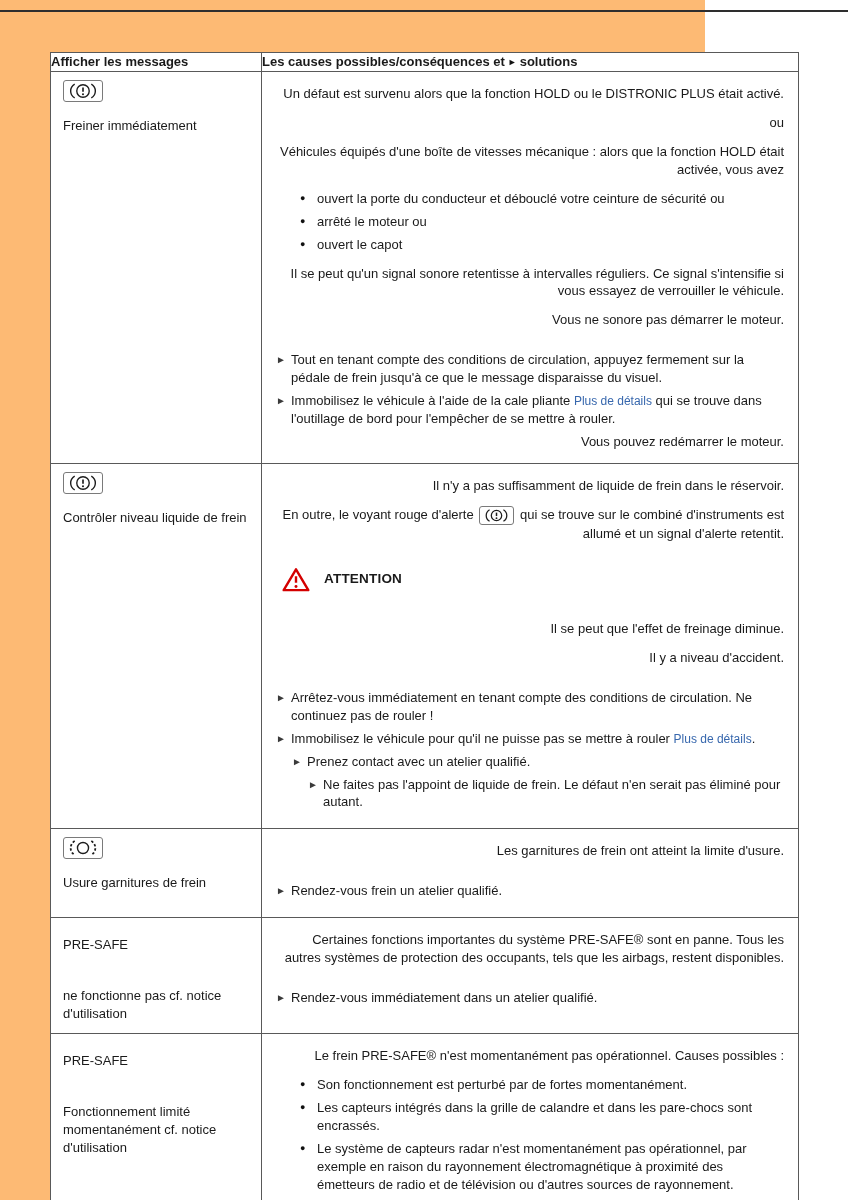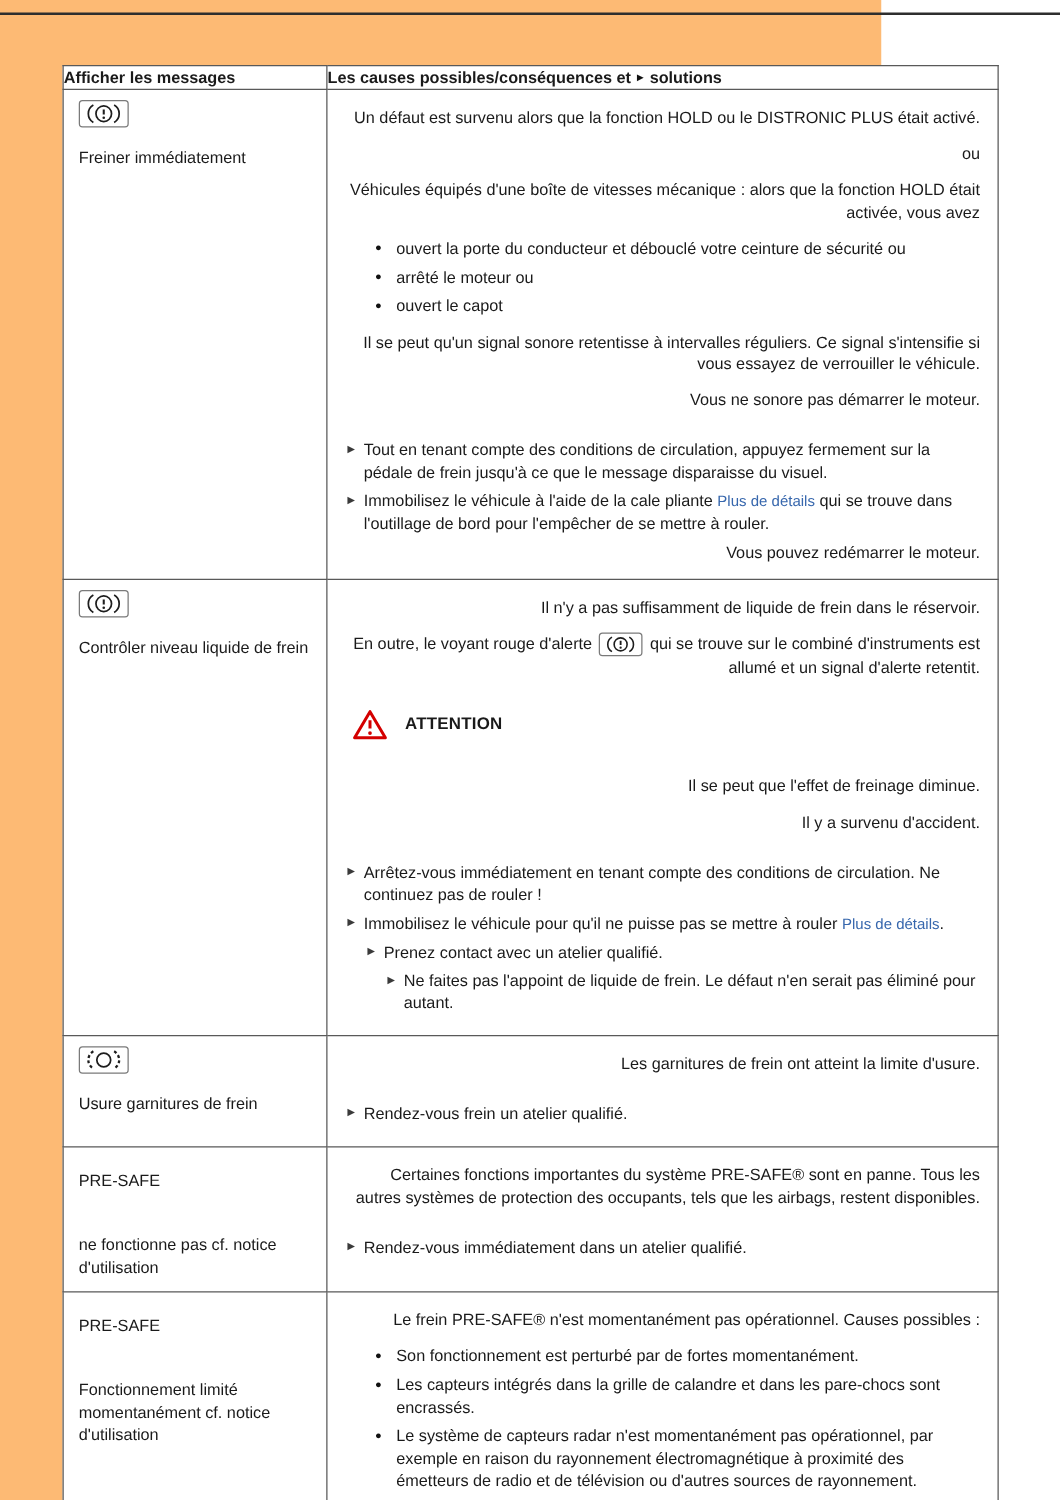--- a/index.html
+++ b/index.html
@@ -161,21 +161,21 @@
             <span>
               <svg viewBox="0 0 30 27" width="28" height="25">
                 <path d="M15 2.5 L28.3 25 L1.7 25 Z" fill="none" stroke="#d40000" stroke-width="2.6" stroke-linejoin="round"></path>
                 <line x1="15" y1="10" x2="15" y2="17" stroke="#d40000" stroke-width="2.6"></line>
                 <circle cx="15" cy="21" r="1.6" fill="#d40000"></circle>
               </svg>
             </span>
             <span class="warnlabel">ATTENTION</span>
           </div>
           <p class="para">Il se peut que l'effet de freinage diminue.</p>
-          <p class="para">Il y a survenu d'accident.</p>
+          <p class="para">Il y a niveau d'accident.</p>
           <div class="sol">
             <div class="ai">
               <span class="am">►</span>
               <span>Arrêtez-vous immédiatement en tenant compte des conditions de circulation. Ne continuez pas de rouler !</span>
             </div>
             <div class="ai">
               <span class="am">►</span>
               <span>
                 <span>Immobilisez le véhicule pour qu'il ne puisse pas se mettre à rouler</span>
                 <a href="#" class="link">Plus de détails</a><span>.</span>

